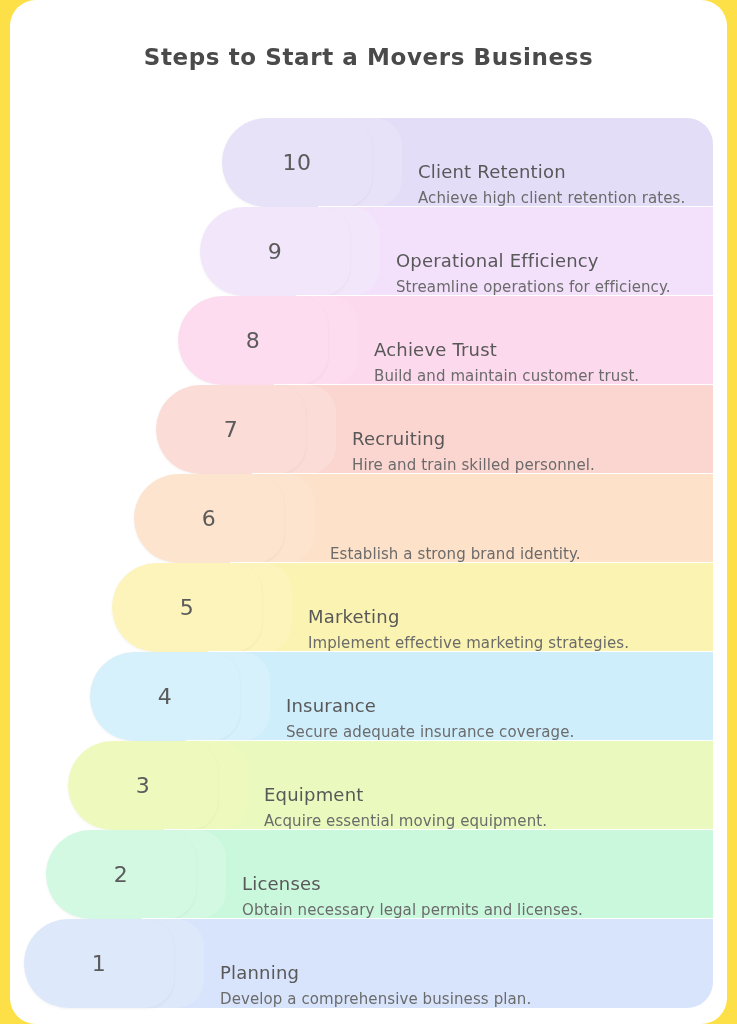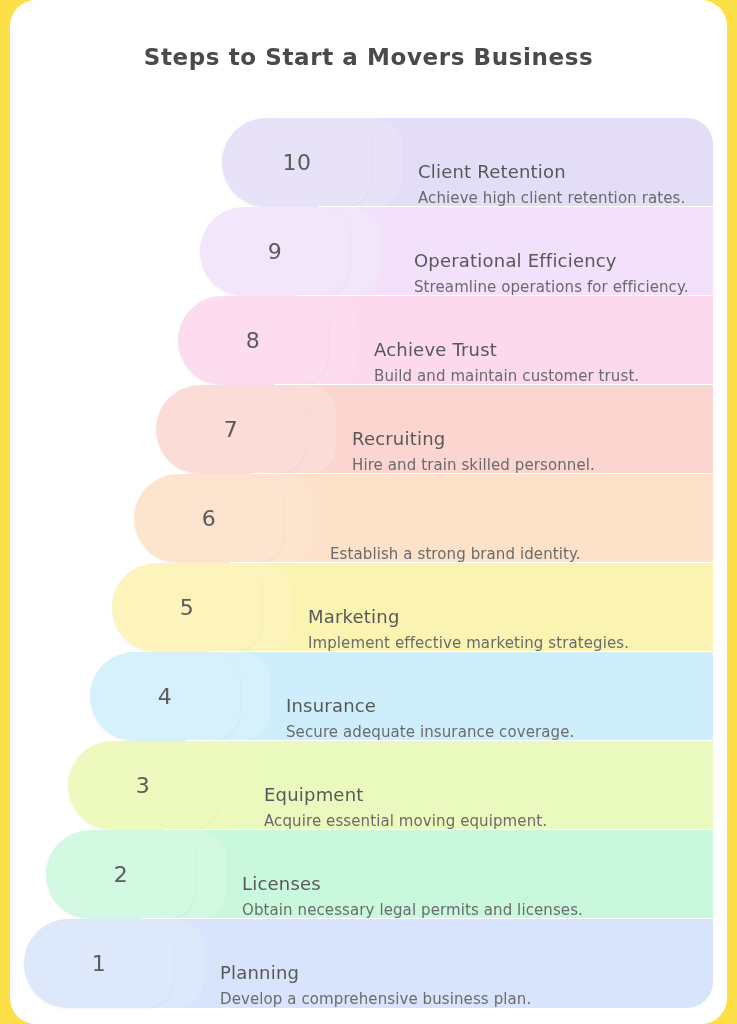--- a/index.html
+++ b/index.html
@@ -172,21 +172,21 @@
         <div class="iconcap" style="left: 272px; background: rgb(242, 230, 251);">
           <svg width="46" height="46" viewBox="0 0 48 48">
             <path stroke="#b455ea" fill="none" stroke-width="2.1" stroke-linecap="round" stroke-linejoin="round" d="M24 5l3.2 2.4 3.9-.9 1.7 3.6 3.9 1 .1 4 3.3 2.3-1.7 3.6 1.2 3.8-3.5 1.9-1 3.9-4-.3-2.7 3-3.4-2.1-3.7 1.5-2-3.5-3.9-.9.4-4-2.9-2.7 2.4-3.2-.5-3.9 3.8-1.2 1.9-3.5 3.8.9z"></path>
             <circle stroke="#b455ea" fill="none" stroke-width="2.1" stroke-linecap="round" stroke-linejoin="round" cx="24" cy="24" r="9"></circle>
             <path stroke="#b455ea" fill="none" stroke-width="2.1" stroke-linecap="round" stroke-linejoin="round" d="M19 26l3-3 3 2.5 4-5"></path>
           </svg>
         </div>
         <div class="numcap" style="left: 200px; background: rgb(242, 230, 251);">
           <span class="num">9</span>
         </div>
-        <div class="textblock" style="left: 396px; right: 34px; margin-left: 18px;">
+        <div class="textblock" style="left: 396px; right: 34px;">
           <div class="step-title">Operational Efficiency</div>
           <div class="step-desc">Streamline operations for efficiency.</div>
         </div>
       </div>
       <div class="sep" style="top: 295px; left: 296px;"></div>
       <div class="row" style="top: 296px; left: 0px; width: 737px;">
         <div class="plate" style="left: 274px; right: 24px; background: rgb(252, 217, 237);"></div>
         <div class="iconcap" style="left: 250px; background: rgb(252, 220, 238);">
           <svg width="46" height="46" viewBox="0 0 48 48">
             <path stroke="#e0309c" fill="none" stroke-width="2.1" stroke-linecap="round" stroke-linejoin="round" d="M8 27c2-3 1-6 3-8s4 1 6-1 1-5 4-6 4 2 6 1"></path>

